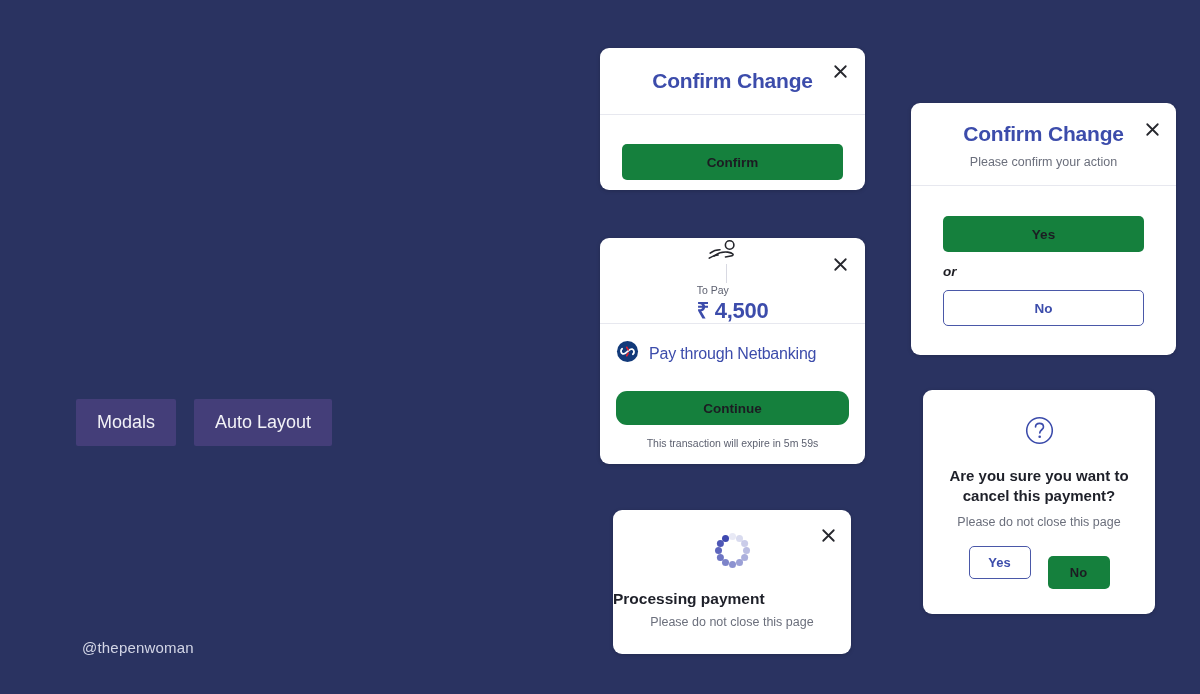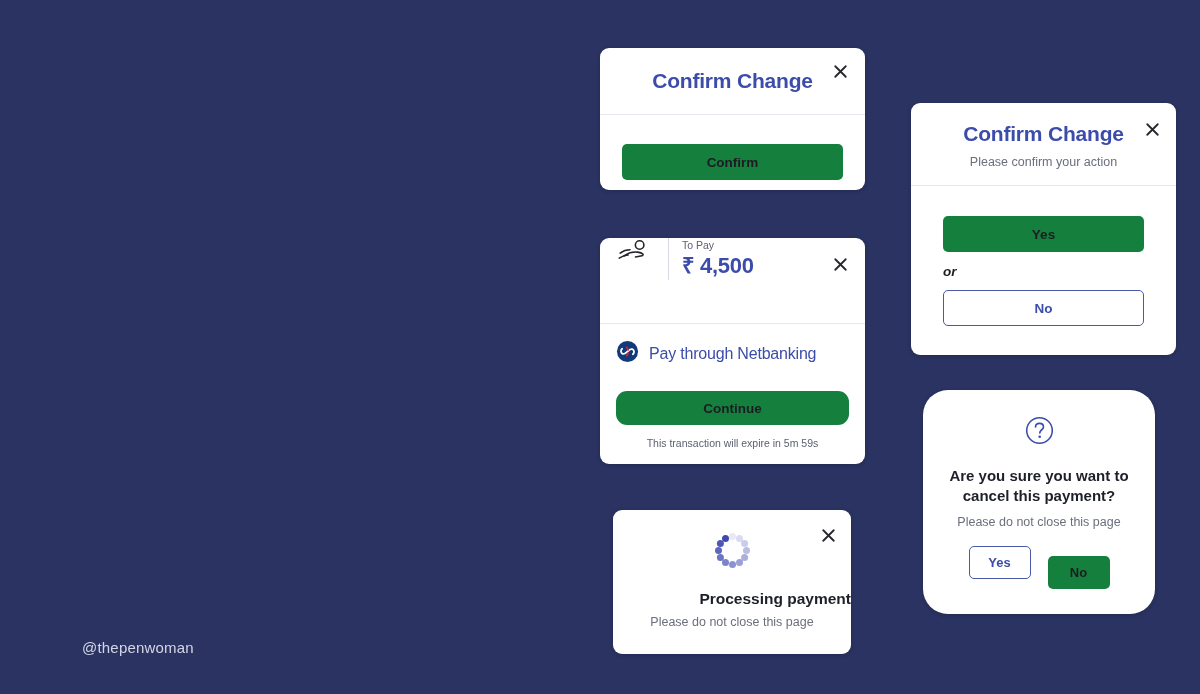--- a/index.html
+++ b/index.html
@@ -128,25 +128,26 @@
   #card-confirm-simple .card-head { height: 66px; display: flex; align-items: center; justify-content: center; }
   #card-confirm-simple .modal-title { font-size: 21px; }
   #card-confirm-simple .close-btn { right: 15px; top: 13px; }
   #card-confirm-simple .body { padding: 19px 22px 0 22px; }
   #card-confirm-simple .btn { height: 36px; }
 
   
   #card-payment { left: 600px; top: 238px; width: 265px; height: 226px; }
   #card-payment .pay-head {
     display: flex;
-    align-items: flex-start;
+    align-items: center;
     height: 85px;
     padding: 0 18px;
     position: relative;
     box-sizing: border-box;
+    flex-direction: column;
   }
   #card-payment .hand-icon { width: 36px; margin-right: 14px; display:flex; align-items:center; }
   #card-payment .vline { width: 1px; height: 42px; background: #d8d9e2; margin-right: 13px; }
   .pay-label { font-size: 10.5px; color: #5d6170; line-height: 1.4; }
   .pay-amount {
     font-size: 22px;
     font-weight: 700;
     color: #3c4cab;
     line-height: 1.15;
     letter-spacing: -.3px;
@@ -166,21 +167,21 @@
     font-size: 10.5px;
     color: #5d6170;
     margin-top: 12px;
   }
 
   
   #card-processing { left: 613px; top: 510px; width: 238px; height: 144px; }
   #card-processing .close-btn { right: 13px; top: 15px; }
   #card-processing .spinner-wrap { display: flex; justify-content: center; padding-top: 20px; }
   #card-processing .proc-title {
-    text-align: right;
+    text-align: left;
     font-size: 15.5px;
     font-weight: 700;
     color: #1e2029;
     margin-top: 20px;
   }
   #card-processing .proc-sub { margin-top: 7px; }
 
   
   #card-confirm-yesno { left: 911px; top: 103px; width: 265px; height: 252px; }
   #card-confirm-yesno .card-head { padding: 19px 20px 16px 20px; }
@@ -192,21 +193,21 @@
   .or-text {
     text-align: left;
     font-style: italic;
     font-weight: 700;
     font-size: 13.5px;
     color: #1c1c22;
     margin: 12px 0 11px 0;
   }
 
   
-  #card-cancel { left: 923px; top: 390px; width: 232px; height: 224px; border-radius: 25px; }
+  #card-cancel { left: 923px; top: 390px; width: 232px; height: 224px; }
   #card-cancel .q-wrap { display: flex; justify-content: center; padding-top: 25px; }
   #card-cancel .cancel-title {
     text-align: center;
     font-size: 15px;
     font-weight: 700;
     color: #1e2029;
     line-height: 1.32;
     margin-top: 16px;
     padding: 0 22px;
   }
@@ -229,20 +230,24 @@
     left: 50%; top: 50%;
     margin: -3.5px 0 0 -3.5px;
   }
 </style>
 </head>
 <body>
 
 <div class="stage">
 
 
+  <div class="tag-row">
+    <div class="tag">Modals</div>
+    <div class="tag">Auto Layout</div>
+  </div>
 
   <div class="watermark">@thepenwoman</div>
 
   <div class="card" id="card-confirm-simple">
     <div class="card-head">
       <div class="modal-title">Confirm Change</div>
       <div class="close-btn">
         <svg width="15" height="15" viewBox="0 0 16 16" aria-hidden="true">
           <path d="M2.4 2.4 L13.6 13.6 M13.6 2.4 L2.4 13.6" stroke="#26272d" stroke-width="1.9" stroke-linecap="round"></path>
         </svg>

